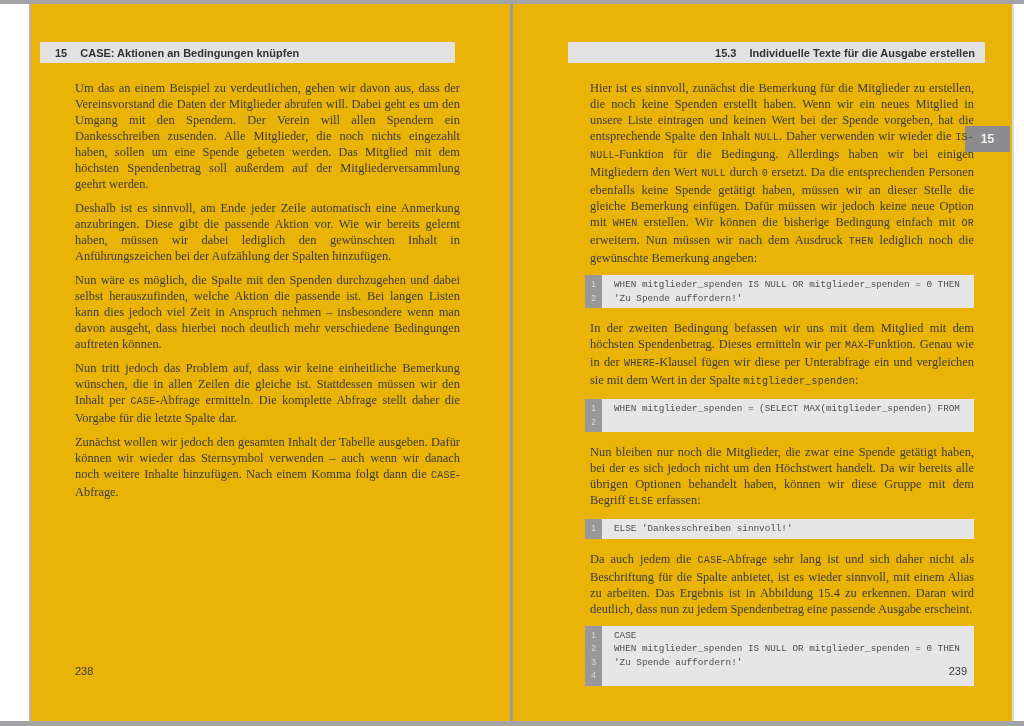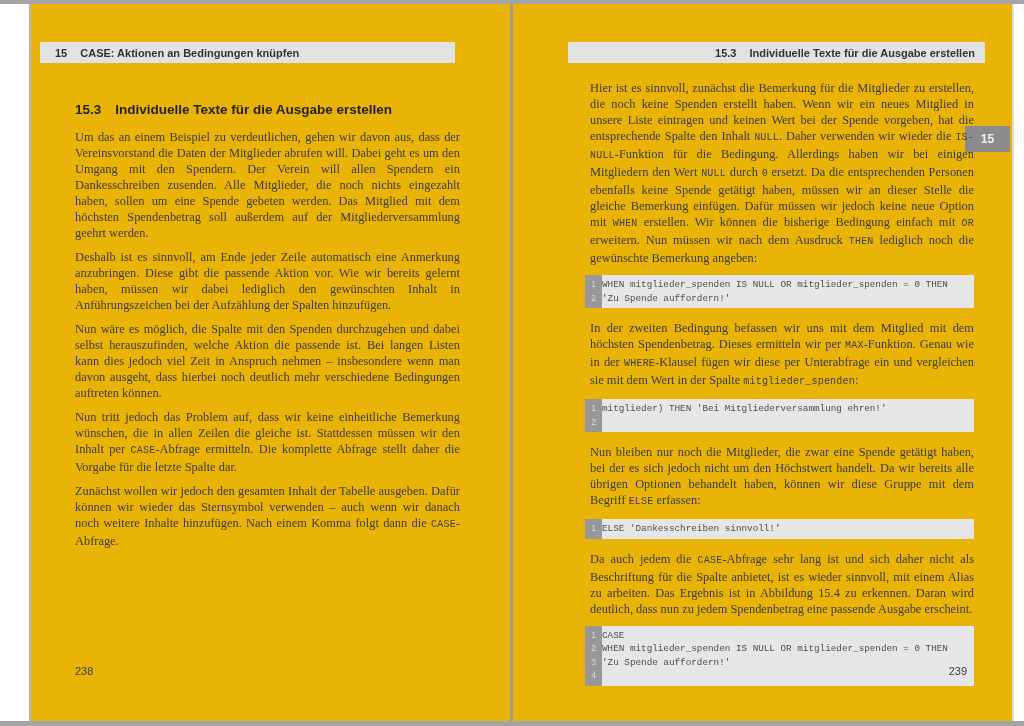--- a/index.html
+++ b/index.html
@@ -67,21 +67,21 @@
   .ln-col {
     width:17px; background:#97989a;
     color:#dcdcde;
     font-family:"Liberation Sans", sans-serif;
     font-size:8.5px; text-align:center;
     padding-top:3px; padding-bottom:3px;
   }
   .ln { height:13.5px; line-height:13.5px; }
   .code-col {
     flex:1; background:#e6e6e7;
-    padding:3px 0 3px 0;
+    padding:3px 0 3px 12px;
     overflow:hidden;
   }
   .code-line {
     height:13.5px; line-height:13.5px;
     font-family:"Liberation Mono", monospace;
     font-size:9.3px; color:#4e4e50;
     white-space:pre;
   }
 
   .page-number {
@@ -111,23 +111,20 @@
 <div class="frame-bottom"></div>
 
 <div class="page page-left">
   <div class="running-header">
     <span class="rh-num">15</span>
     <span class="rh-title">CASE: Aktionen an Bedingungen knüpfen</span>
   </div>
 
   <div class="body-col">
 
-    <div class="section-heading">
-      <span class="sh-num">15.3</span><span>Individuelle Texte für die Ausgabe erstellen</span>
-    </div>
 
     <p class="para"><span>Um das an einem Beispiel zu verdeutlichen, gehen wir davon aus, dass der Vereinsvorstand die Daten der Mitglieder abrufen will. Dabei geht es um den Umgang mit den Spendern. Der Verein will allen Spendern ein Dankesschreiben zusenden. Alle Mitglieder, die noch nichts eingezahlt haben, sollen um eine Spende gebeten werden. Das Mitglied mit dem höchsten Spendenbetrag soll außerdem auf der Mitgliederversammlung geehrt werden.</span></p>
     <p class="para"><span>Deshalb ist es sinnvoll, am Ende jeder Zeile automatisch eine Anmerkung anzubringen. Diese gibt die passende Aktion vor. Wie wir bereits gelernt haben, müssen wir dabei lediglich den gewünschten Inhalt in Anführungszeichen bei der Aufzählung der Spalten hinzufügen.</span></p>
     <p class="para"><span>Nun wäre es möglich, die Spalte mit den Spenden durchzugehen und dabei selbst herauszufinden, welche Aktion die passende ist. Bei langen Listen kann dies jedoch viel Zeit in Anspruch nehmen – insbesondere wenn man davon ausgeht, dass hierbei noch deutlich mehr verschiedene Bedingungen auftreten können.</span></p>
     <p class="para"><span>Nun tritt jedoch das Problem auf, dass wir keine einheitliche Bemerkung wünschen, die in allen Zeilen die gleiche ist. Stattdessen müssen wir den Inhalt per </span><span class="inline-code">CASE</span><span>-Abfrage ermitteln. Die komplette Abfrage stellt daher die Vorgabe für die letzte Spalte dar.</span></p>
     <p class="para"><span>Zunächst wollen wir jedoch den gesamten Inhalt der Tabelle ausgeben. Dafür können wir wieder das Sternsymbol verwenden – auch wenn wir danach noch weitere Inhalte hinzufügen. Nach einem Komma folgt dann die </span><span class="inline-code">CASE</span><span>-Abfrage.</span></p>
   </div>
 
   <div class="page-number">238</div>
 </div>
@@ -155,21 +152,21 @@
     </div>
 
     <p class="para"><span>In der zweiten Bedingung befassen wir uns mit dem Mitglied mit dem höchsten Spendenbetrag. Dieses ermitteln wir per </span><span class="inline-code">MAX</span><span>-Funktion. Genau wie in der </span><span class="inline-code">WHERE</span><span>-Klausel fügen wir diese per Unterabfrage ein und vergleichen sie mit dem Wert in der Spalte </span><span class="inline-code">mitglieder_spenden</span><span>:</span></p>
 
     <div class="code-block">
       <div class="ln-col">
           <div class="ln">1</div>
           <div class="ln">2</div>
         </div>
       <div class="code-col">
-          <div class="code-line">mitglieder) THEN 'Bei Mitgliederversammlung ehren!'</div>
+          <div class="code-line">WHEN mitglieder_spenden = (SELECT MAX(mitglieder_spenden) FROM</div>
         </div>
     </div>
 
     <p class="para"><span>Nun bleiben nur noch die Mitglieder, die zwar eine Spende getätigt haben, bei der es sich jedoch nicht um den Höchstwert handelt. Da wir bereits alle übrigen Optionen behandelt haben, können wir diese Gruppe mit dem Begriff </span><span class="inline-code">ELSE</span><span> erfassen:</span></p>
 
     <div class="code-block">
       <div class="ln-col">
           <div class="ln">1</div>
         </div>
       <div class="code-col">

